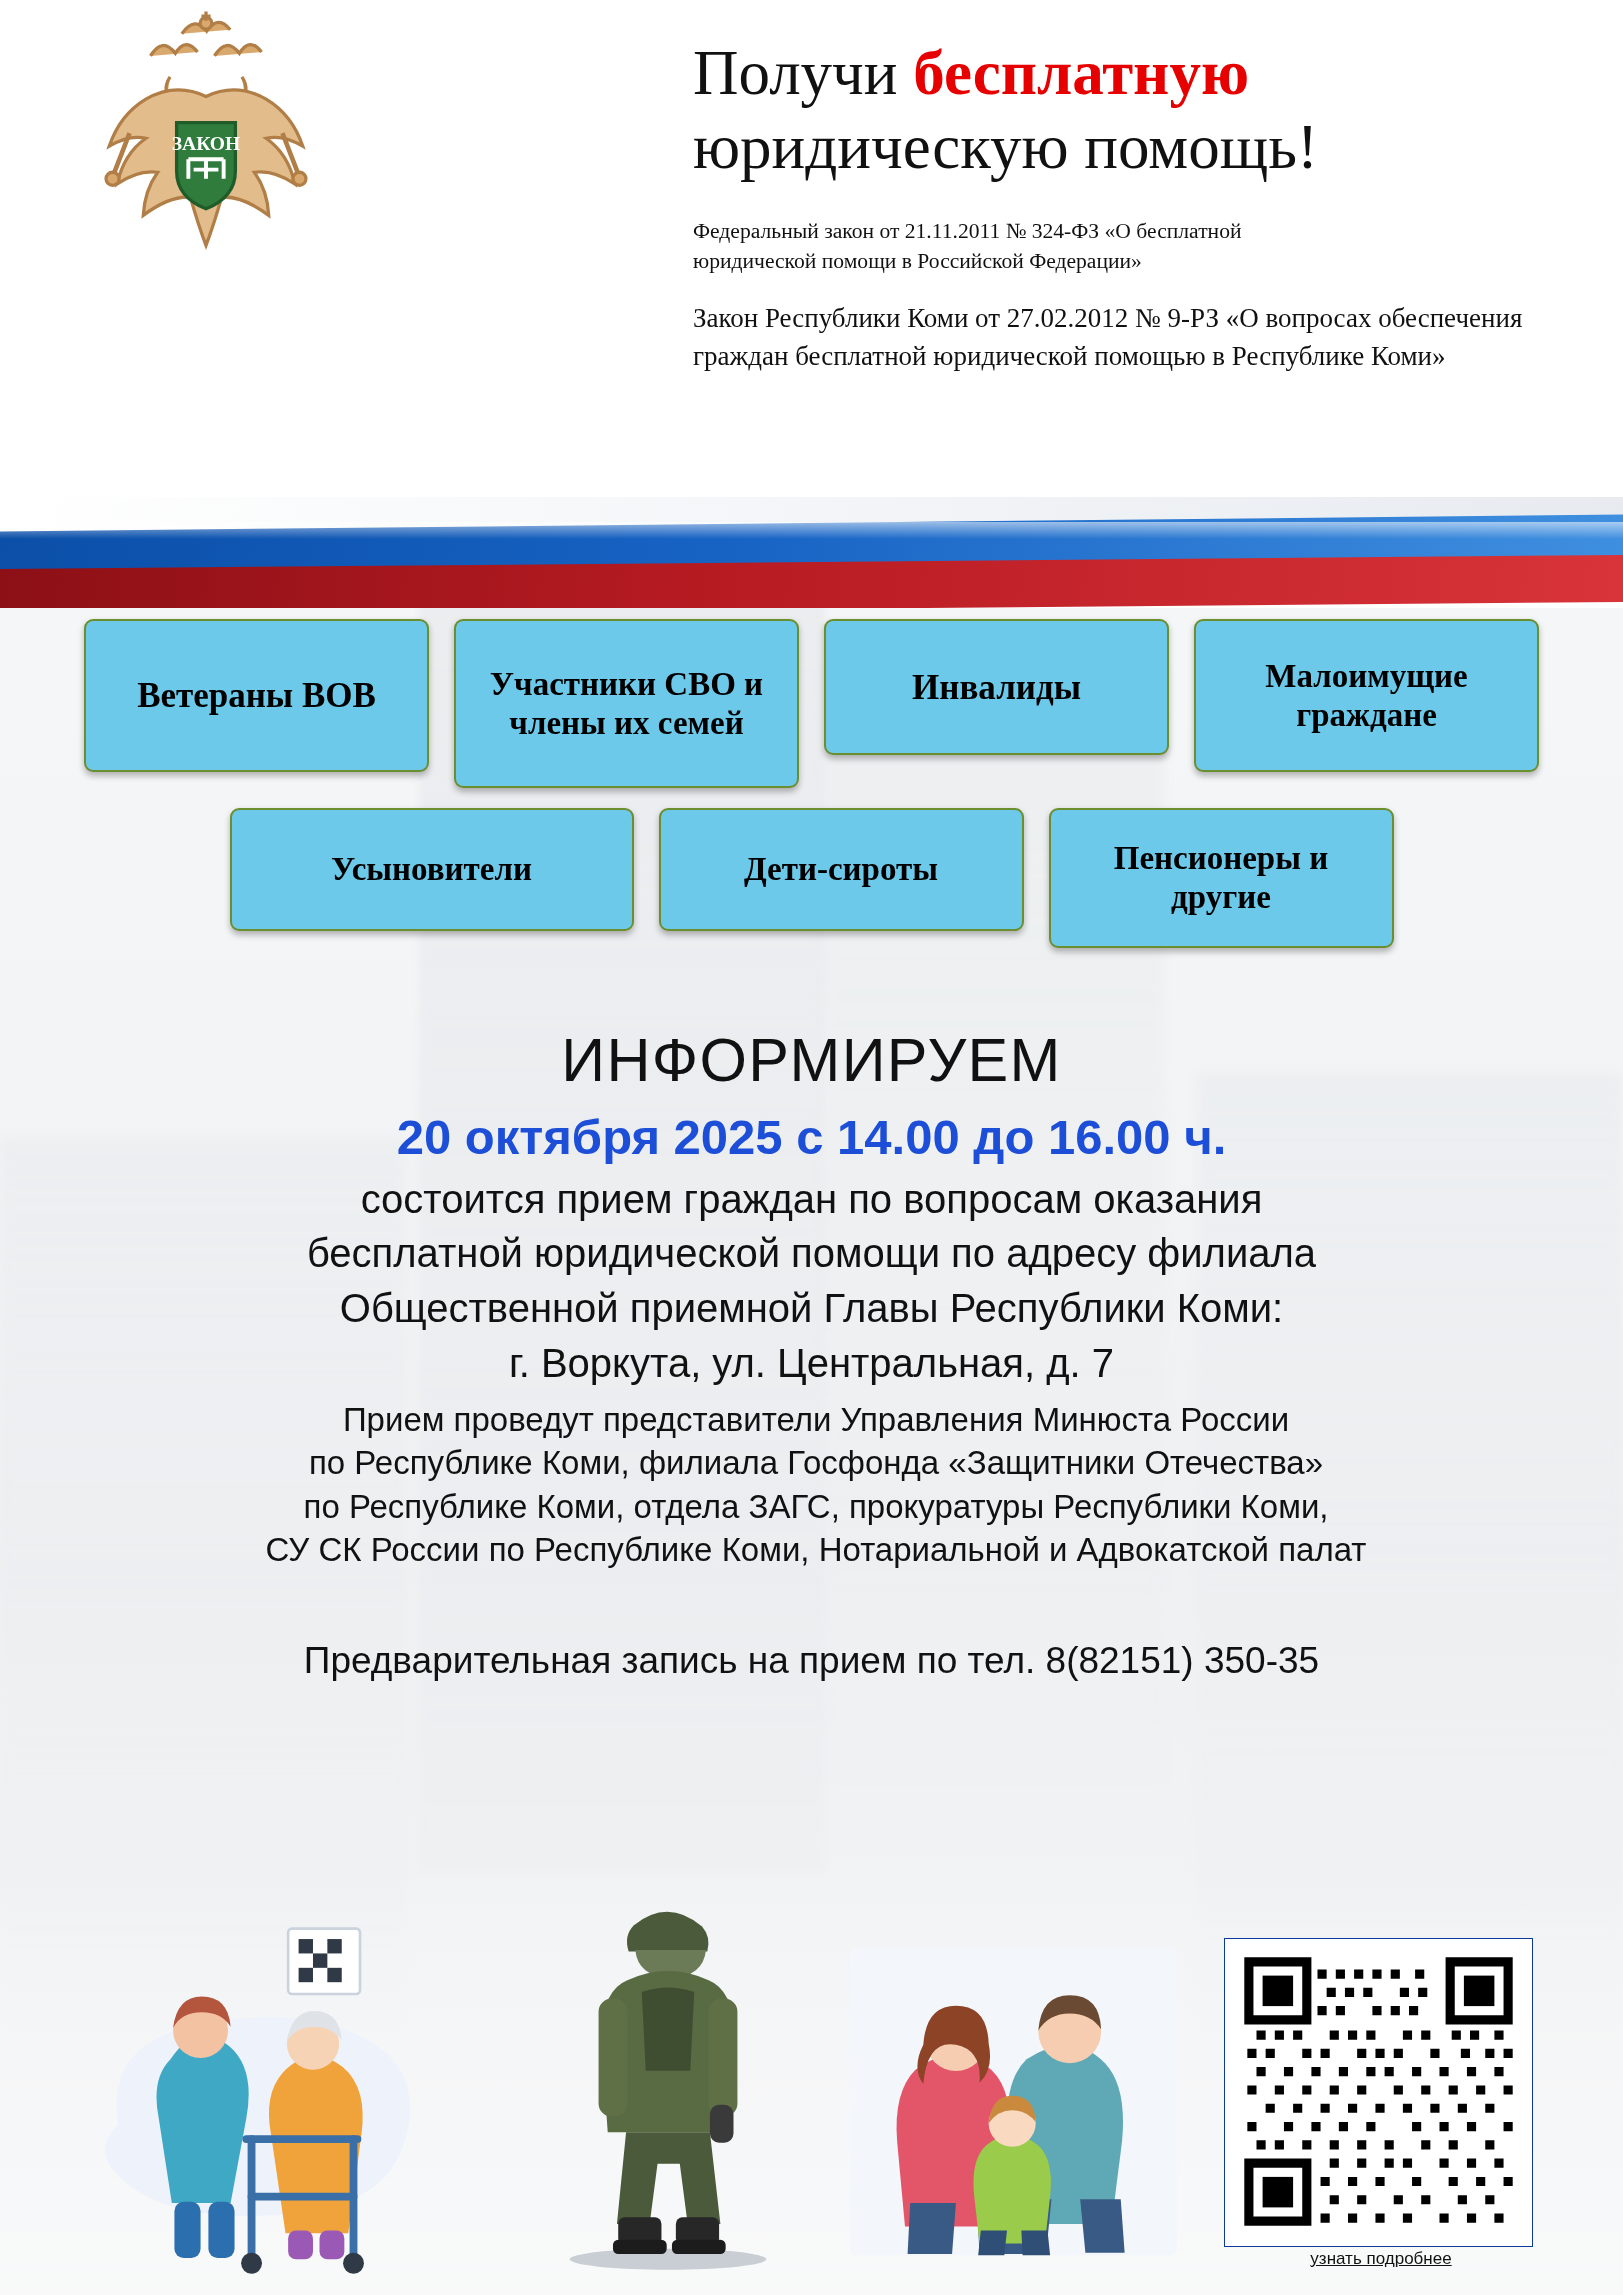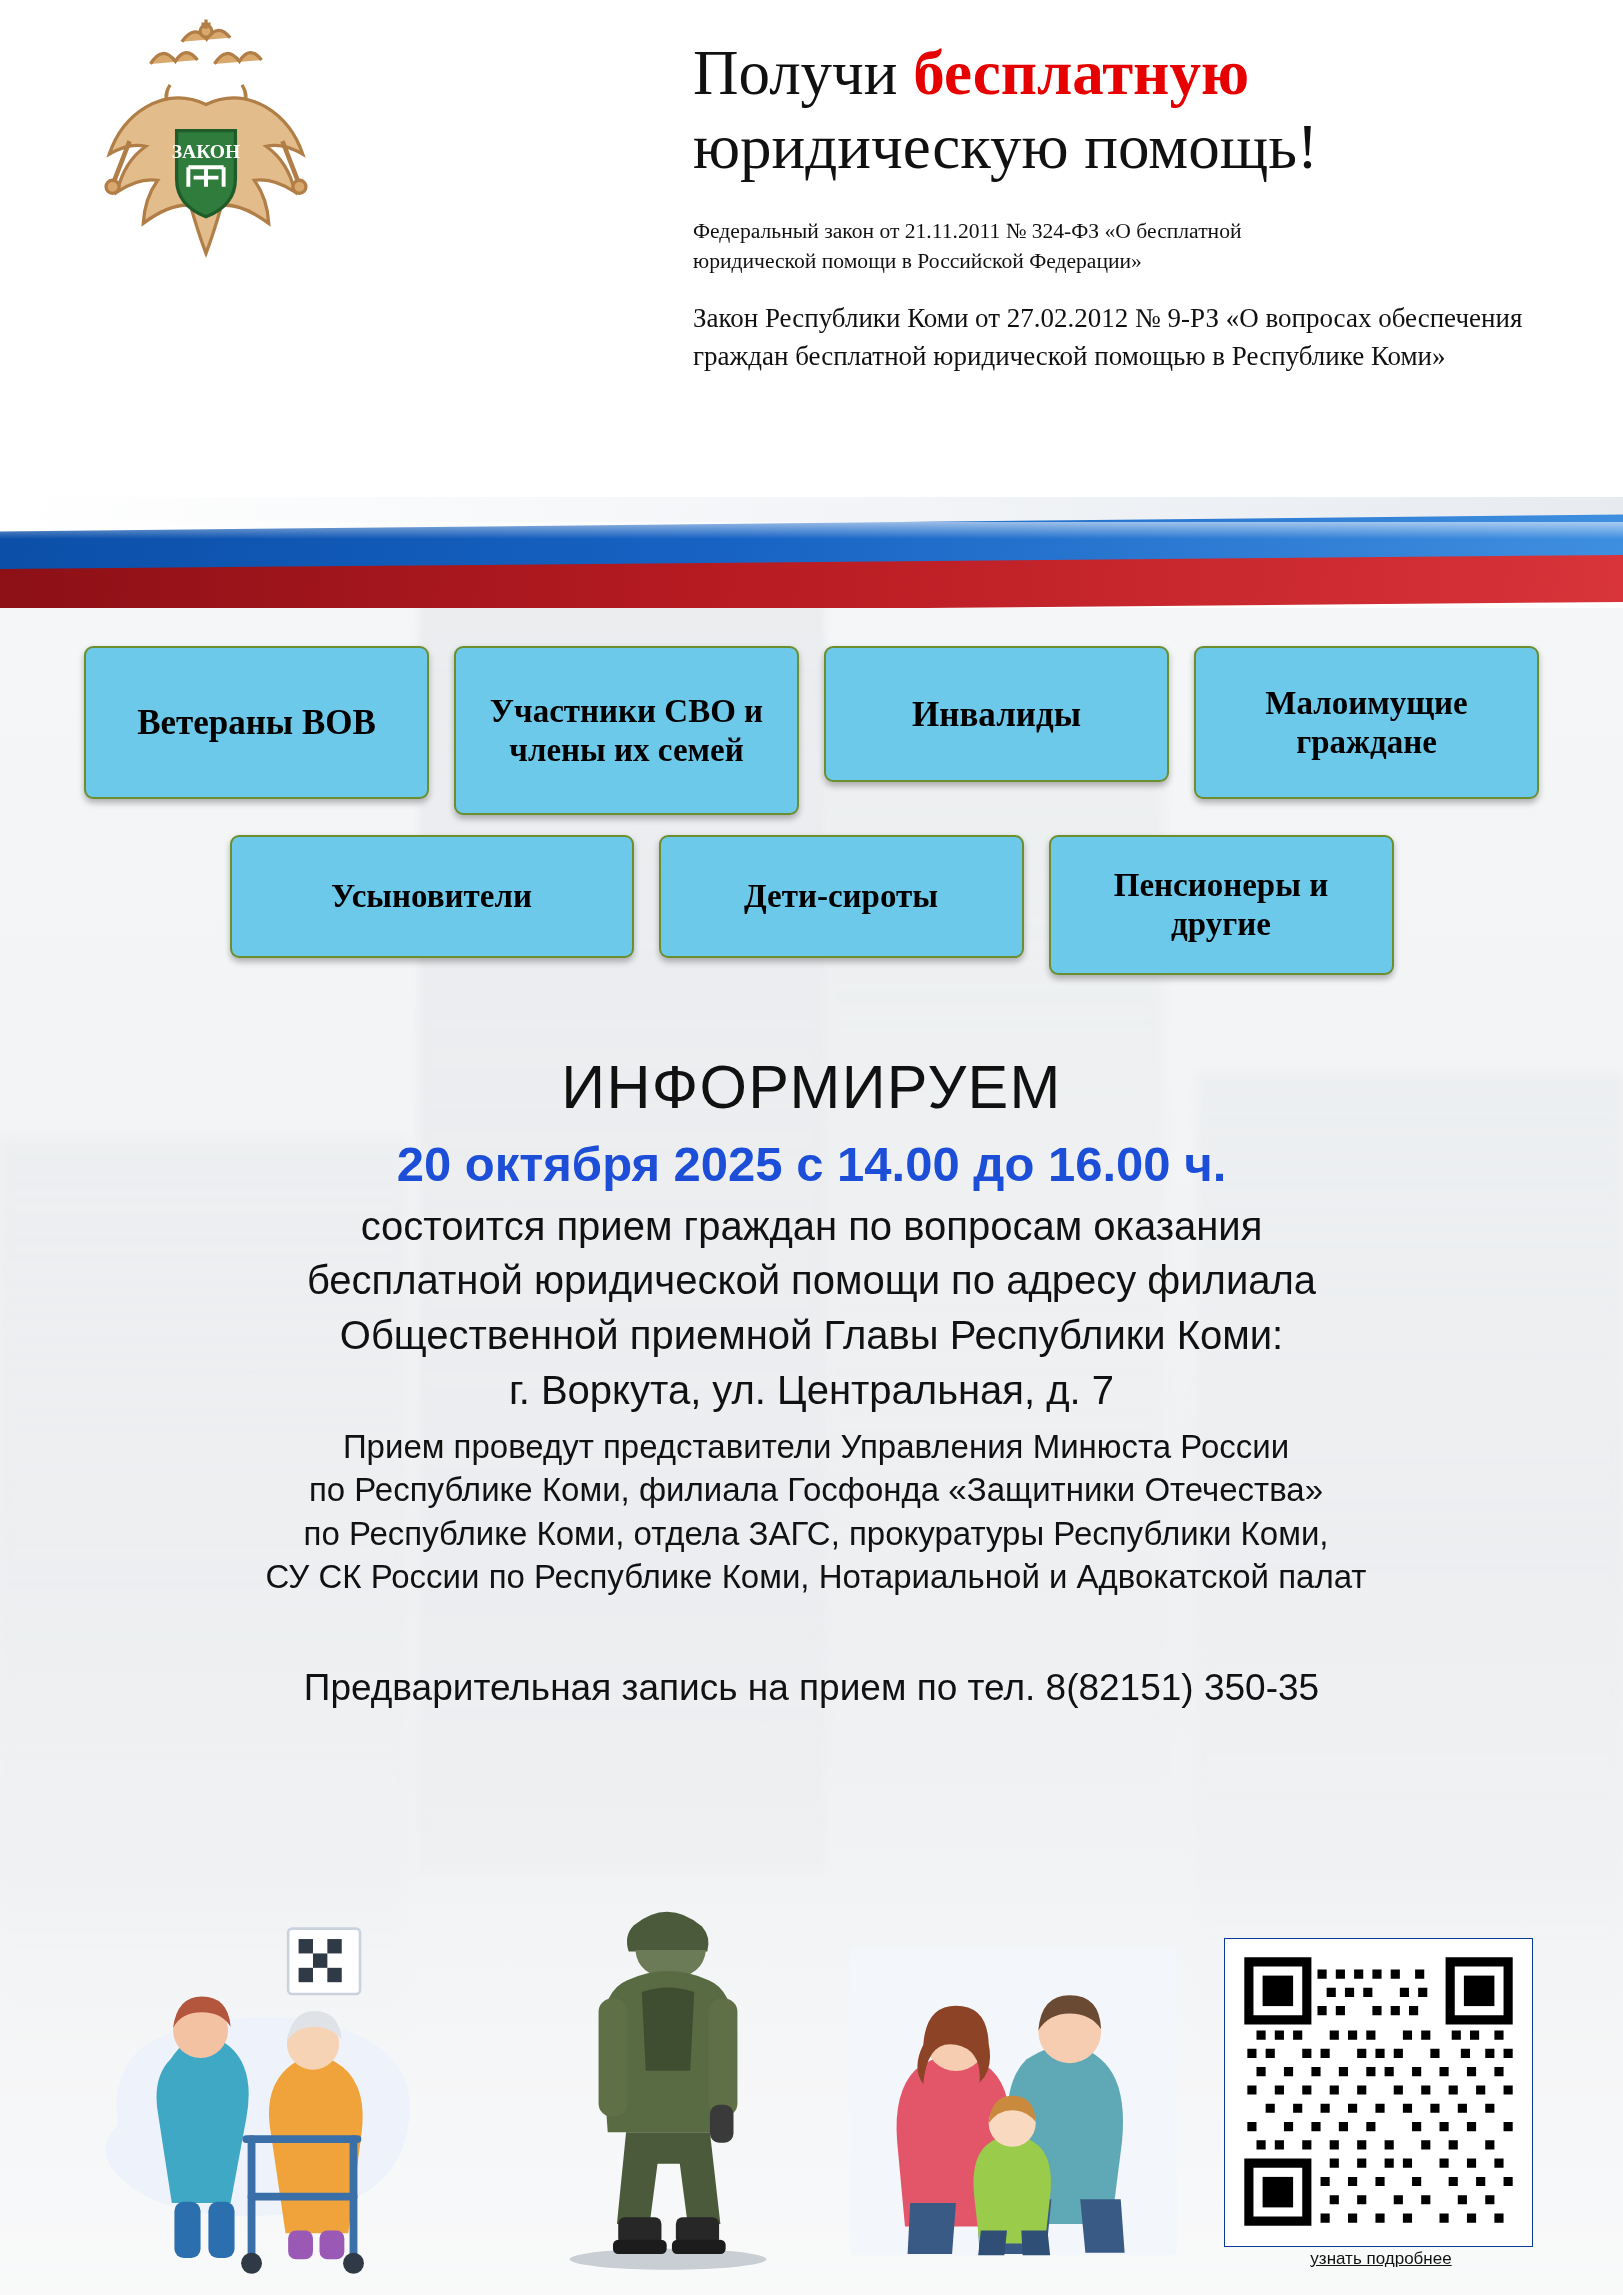--- a/index.html
+++ b/index.html
@@ -87,21 +87,21 @@
   
   .header {
     position: relative;
     z-index: 3;
     height: 497px;
     background: #ffffff;
   }
   .emblem-block {
     position: absolute;
     left: 62px;
-    top: 13px;
+    top: 5px;
     width: 288px;
     text-align: right;
   }
   .emblem {
     width: 268px;
     height: 294px;
     margin: 0 auto;
   }
   .emblem-caption {
     font-family: "Liberation Serif", serif;
@@ -169,21 +169,21 @@
   .ribbon .gloss {
     position: absolute;
     left: 0; top: 25px; width: 100%; height: 17px;
     background: linear-gradient(180deg, rgba(255,255,255,0.55), rgba(255,255,255,0));
   }
 
   
   .chips {
     position: relative;
     z-index: 3;
-    margin-top: 38px;
+    margin-top: 11px;
   }
   .chip-row {
     display: flex;
     justify-content: center;
     align-items: flex-start;
     gap: 25px;
   }
   .chip-row.row2 {
     margin-top: 19.6px;
   }

